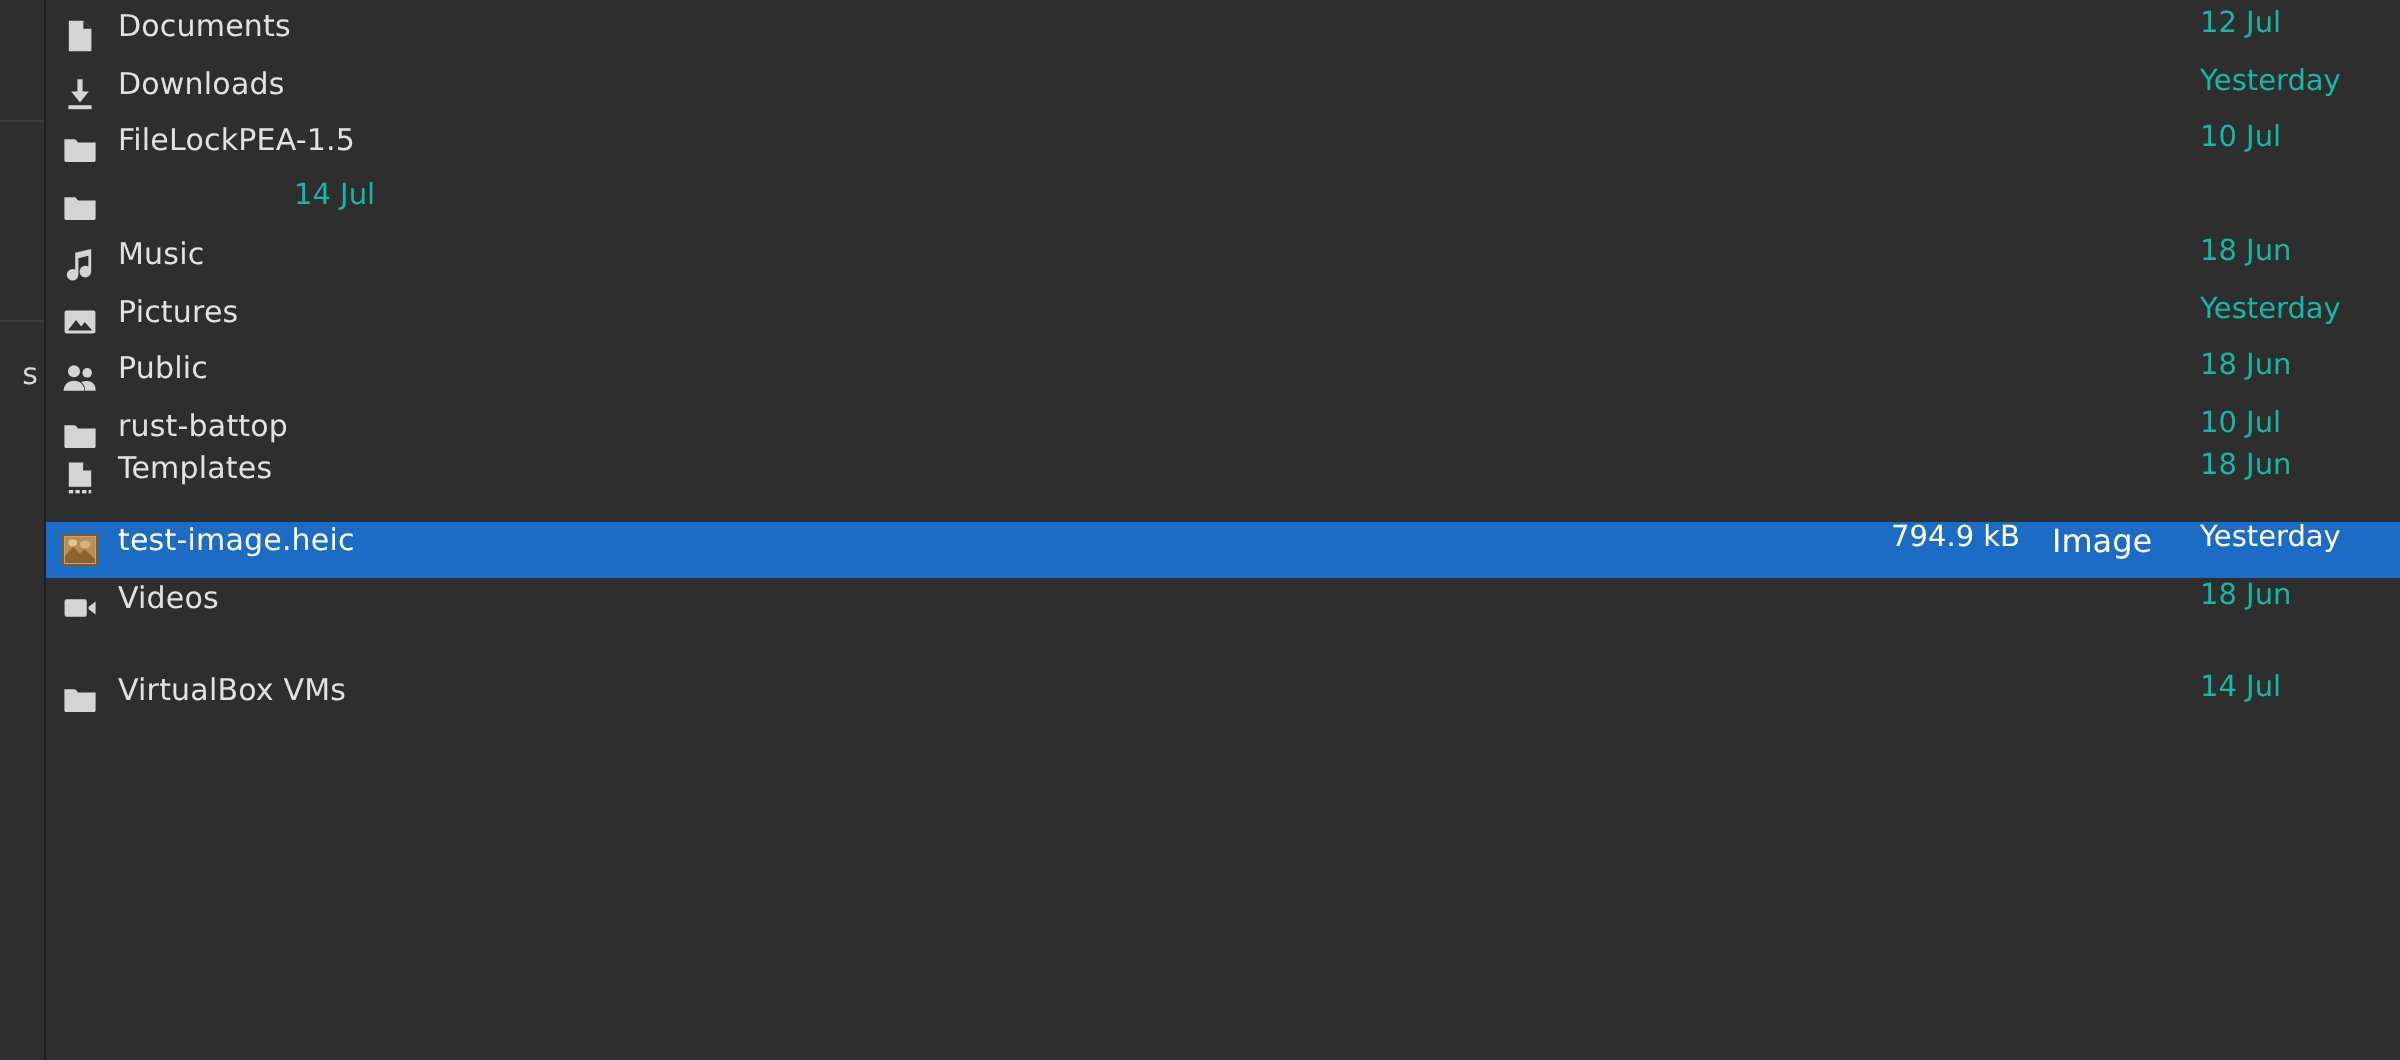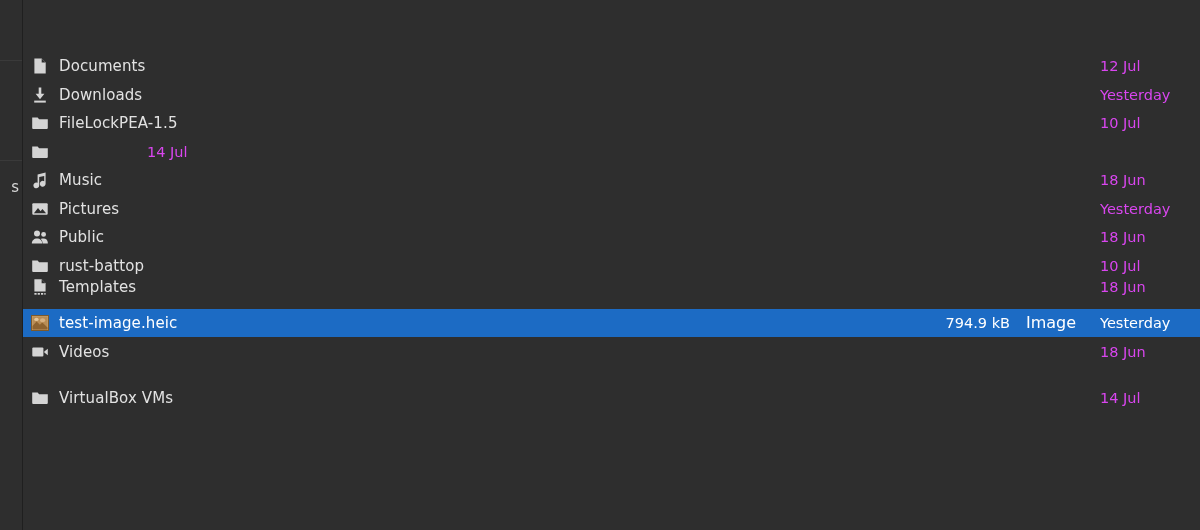--- a/index.html
+++ b/index.html
@@ -37,22 +37,20 @@
     height:530px;
     background:#2e2e2e;
     overflow:hidden;
   }
   .row {
     position:absolute;
     left:0;
     width:1177px;
     height:28px;
     display:flex;
-    align-items:center;
-    margin-top:48px;
   }
   .row.selected { background:#1c6bc4; }
   .cell-icon {
     flex:0 0 34px;
     display:flex;
     align-items:center;
     justify-content:center;
     height:28px;
   }
   .cell-name {
@@ -76,21 +74,21 @@
   .cell-type {
     flex:0 0 74px;
     font-size:16px;
     color:#e2e2e2;
     white-space:nowrap;
     text-align:left;
   }
   .cell-date {
     flex:0 0 100px;
     font-size:14.5px;
-    color:#d946ef;
+    color:#14b8a6;
     white-space:nowrap;
     text-align:left;
     overflow:visible;
   }
   .row.selected .cell-size,
   .row.selected .cell-type,
   .row.selected .cell-date { color:#ffffff; }
 
   svg.ic { display:block; }
   .ic-fill { fill:#d4d4d4; }

